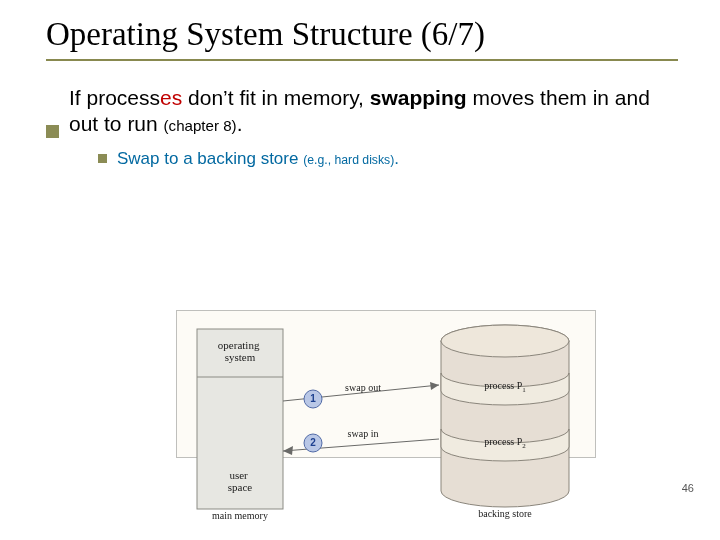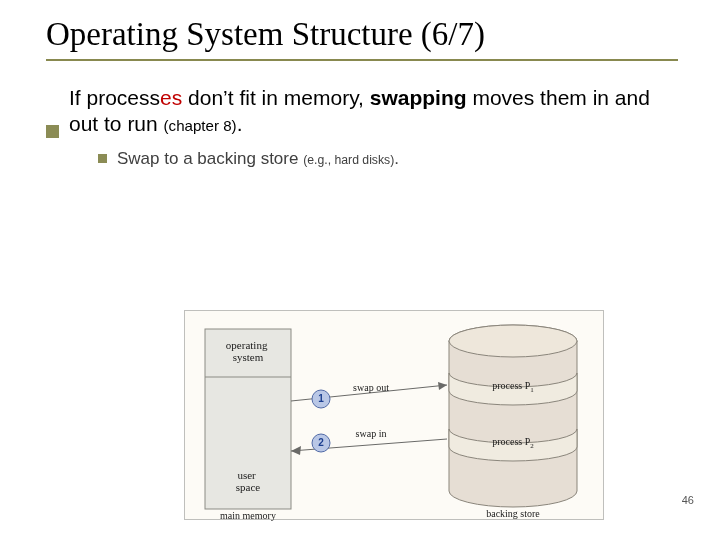--- a/index.html
+++ b/index.html
@@ -61,37 +61,37 @@
     width: 9px;
     height: 9px;
     background: #8b8c55;
     flex: 0 0 9px;
     margin-top: 6px;
     margin-right: 10px;
   }
   .bullet-l2 .text {
     font-size: 17px;
     line-height: 1.25;
-    color: #404040;
+    color: #0369a1;
   }
   .bold { font-weight: bold; }
   .small { font-size: 0.72em; }
   .diagram-wrap {
     position: absolute;
-    left: 184px;
+    left: 176px;
     top: 310px;
     width: 420px;
-    height: 210px;
+    height: 148px;
     background: #fdfbf6;
     border: 1px solid #bfbfbc;
   }
   .pagenum {
     position: absolute;
     right: 26px;
-    bottom: 34px;
+    bottom: 46px;
     font-size: 11px;
     color: #555;
   }
   .dlabel {
     font-family: "Times New Roman", Times, serif;
     font-size: 11px;
     fill: #1a1a1a;
   }
   .dlabel-sm { font-size: 10px; }
   .arrowline { stroke: #6a6a68; stroke-width: 1; fill: none; }

